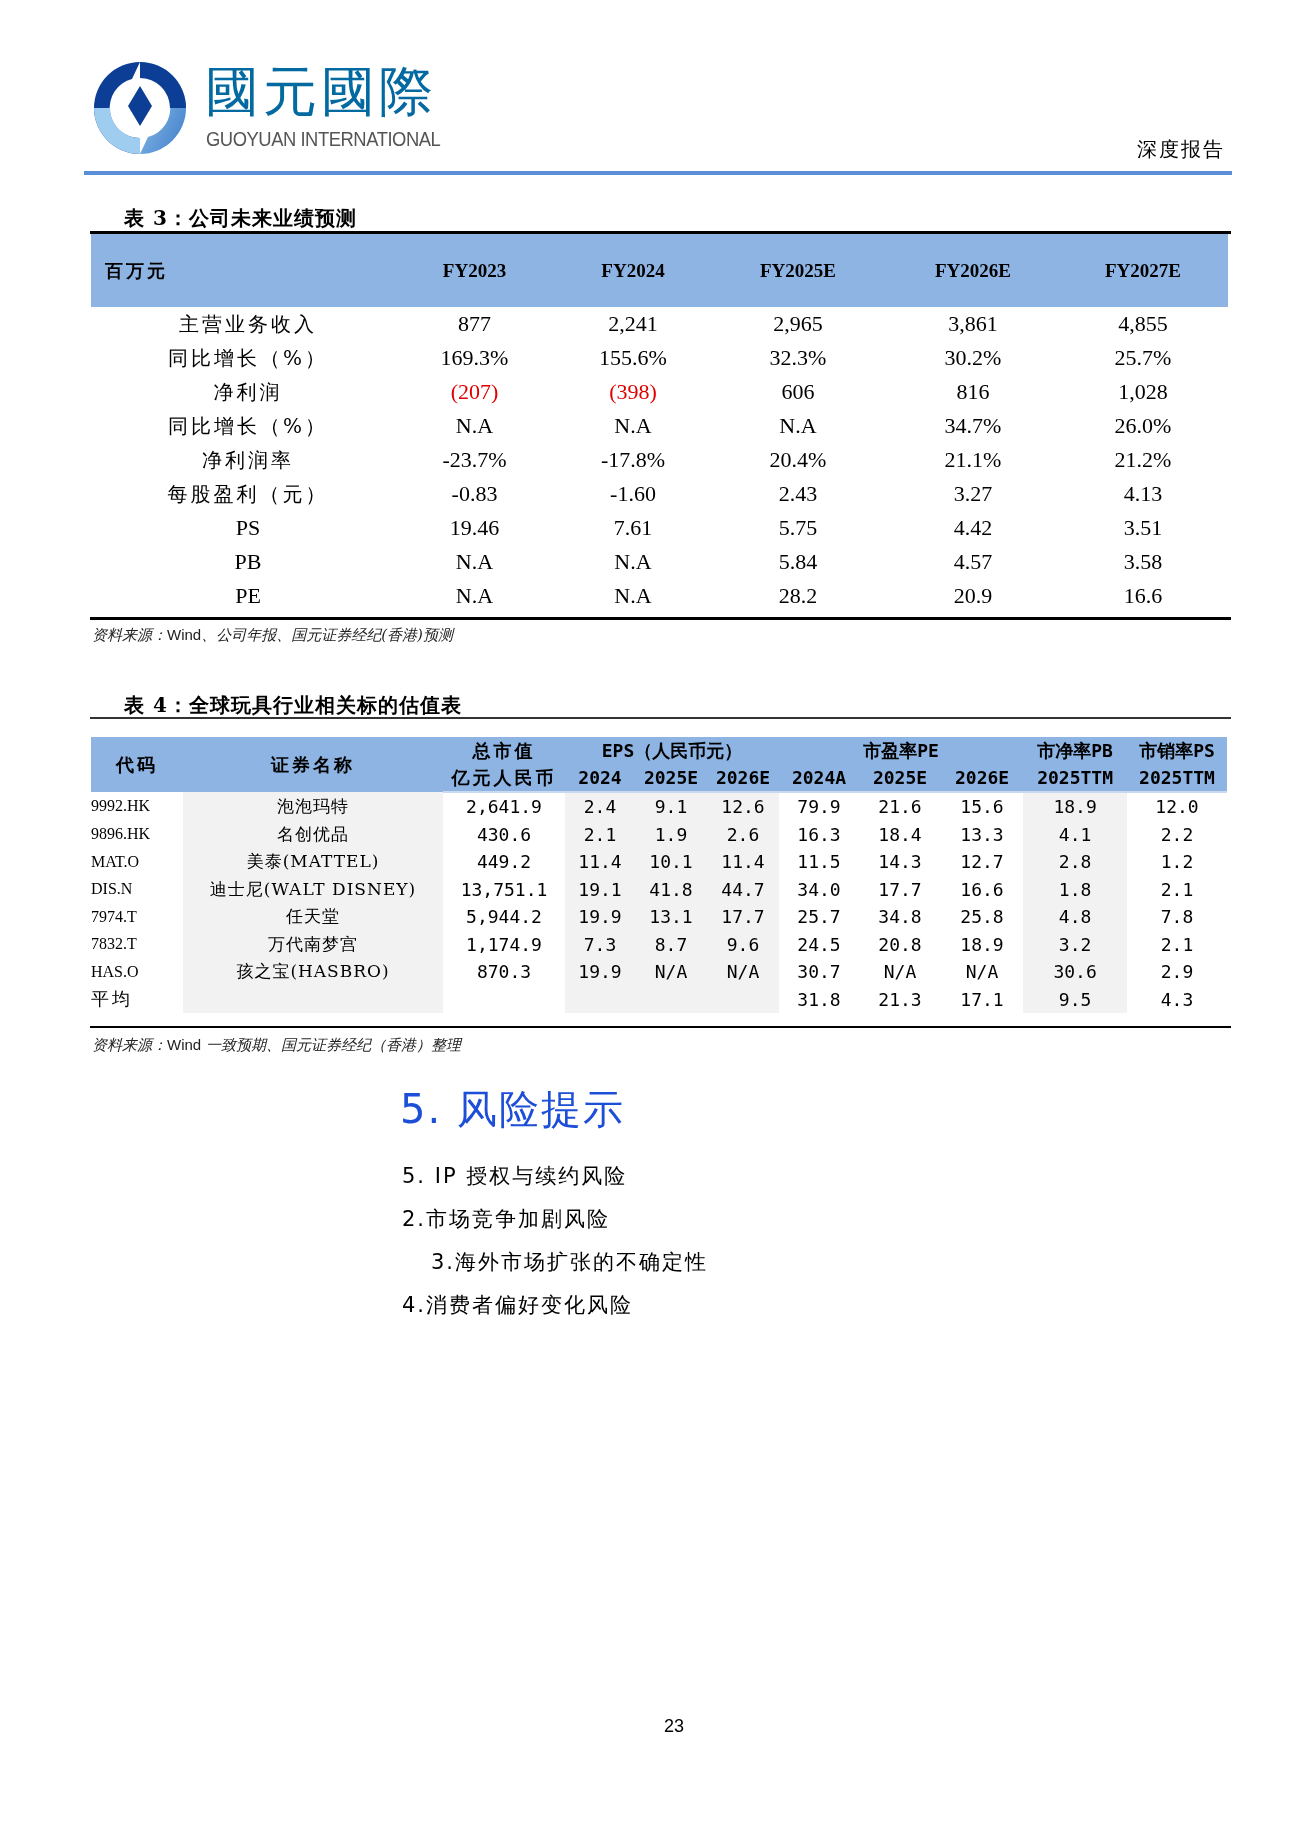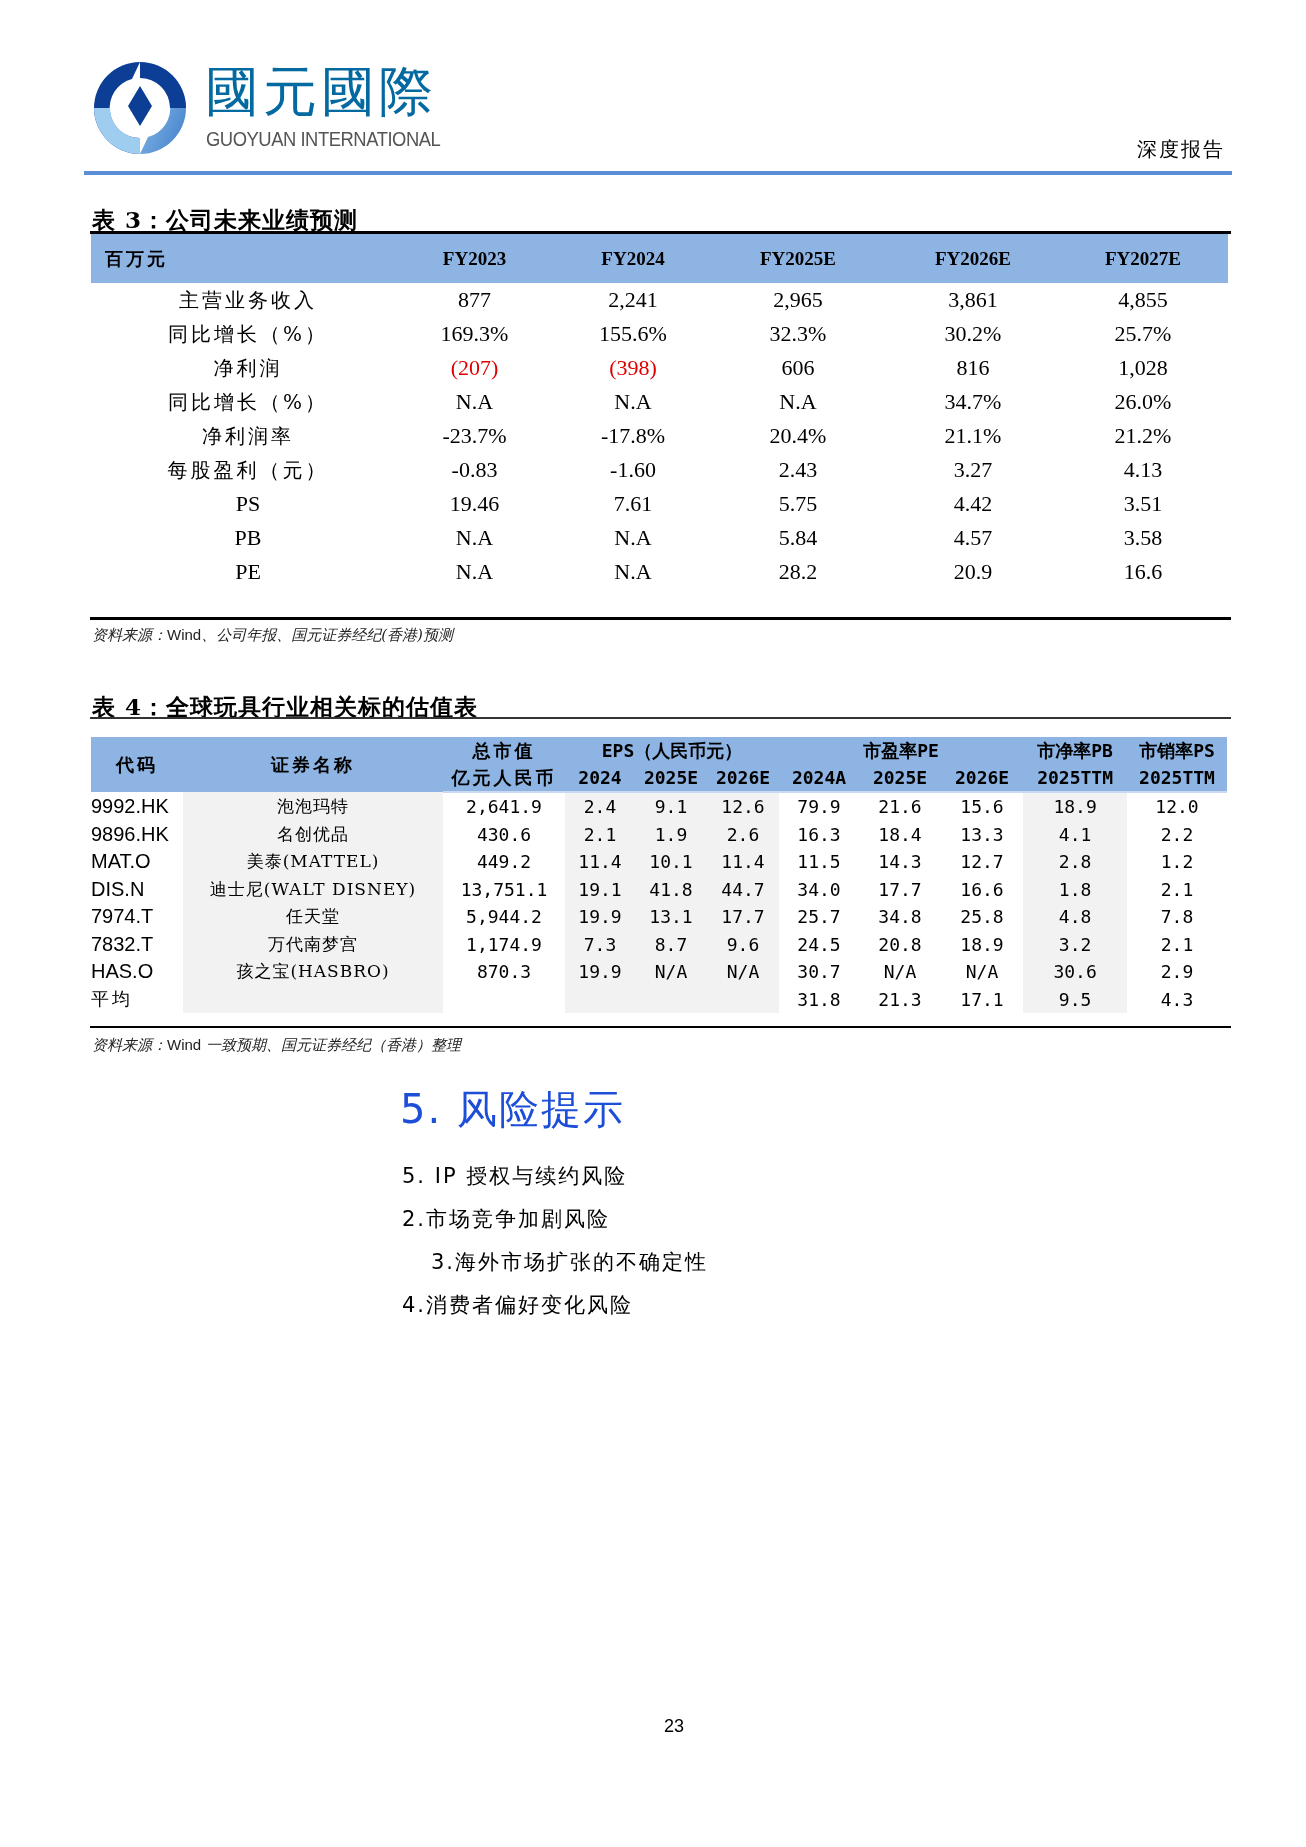--- a/index.html
+++ b/index.html
@@ -10,47 +10,47 @@
   
   .logo { left:90px; top:58px; width:100px; height:100px; }
   .logo-cn { left:205px; top:60px; font-family:"DejaVu Sans","Liberation Sans",sans-serif;
              font-size:54px; color:#0369a1; letter-spacing:4px; line-height:64px; }
   .logo-en { left:206px; top:128px; font-family:"Liberation Sans","DejaVu Sans",sans-serif;
              font-size:20px; color:#555; letter-spacing:-0.5px; transform:scaleX(0.92); transform-origin:left; }
   .doc-type { left:1137px; top:136px; font-size:20px; letter-spacing:2px; }
   .header-rule { left:84px; top:171px; width:1148px; height:4px; background:#5b8ed6; }
 
   
-  .caption { font-size:23px; font-weight:bold; letter-spacing:1px; }
+  .caption { font-size:20px; font-weight:bold; letter-spacing:1px;margin-left:32px; }
   .source { font-size:15px; font-style:italic; color:#222; }
   .source .latin { font-family:"Liberation Sans",sans-serif; font-style:normal; }
 
   
   .t3-rule-top { left:90px; top:231px; width:1141px; height:3px; background:#000; }
   .t3 { left:91px; top:234px; width:1137px; border-collapse:collapse; }
   .t3 th { background:#8eb4e3; height:41px; font-size:19px; font-weight:bold;
-           font-family:"Liberation Serif",serif; text-align:center; padding:4px;margin-top:40px; }
+           font-family:"Liberation Serif",serif; text-align:center; padding:16px;margin-top:40px; }
   .t3 th.first { text-align:left; padding-left:14px; font-family:"DejaVu Serif",serif; font-size:18px; letter-spacing:3px; }
   .t3 td { height:34px; font-size:22px; text-align:center; padding:0;
            font-family:"Liberation Serif",serif; }
   .t3 td.label { text-align:center; padding-left:14px; font-family:"DejaVu Serif",serif; font-size:20px; letter-spacing:3px; }
   .t3 td.label.latin { font-family:"Liberation Serif",serif; font-size:22px; letter-spacing:0; }
   .t3 td.neg { color:#e00000; }
   .t3-rule-bottom { left:90px; top:617px; width:1141px; height:3px; background:#000; }
 
   
   .t4-rule-top { left:90px; top:717px; width:1141px; height:2px; background:#333; }
   .t4 { left:91px; top:737px; width:1136px; border-collapse:collapse; table-layout:fixed; }
   .t4 th { background:#8eb4e3; font-size:18px; font-weight:bold; height:27px; padding:0;
            font-family:"DejaVu Sans Mono","Liberation Mono",monospace; text-align:center; white-space:nowrap; }
   .t4 th.cn { font-family:"DejaVu Serif",serif; letter-spacing:3px; }
   .t4 tr.h2 th { border-bottom:2px solid #c9daf0; }
   .t4 td { height:27.5px; font-size:18px; padding:0; text-align:center; white-space:nowrap;
            font-family:"DejaVu Sans Mono","Liberation Mono",monospace; }
-  .t4 td.code { text-align:left; font-family:Liberation Sans, sans-serif; font-size:20px; }
+  .t4 td.code { text-align:left; font-family:Liberation Serif, serif; font-size:16px; }
   .t4 td.code.cn { font-family:"DejaVu Serif",serif; font-size:18px; letter-spacing:3px; }
   .t4 td.name { font-family:"DejaVu Serif",serif; font-size:17px; letter-spacing:1px; }
   .t4 .g { background:#f2f2f2; }
   .t4-rule-bottom { left:90px; top:1026px; width:1141px; height:2px; background:#000; }
 
   
   .sec-title { left:400px; top:1082px; font-family:"DejaVu Sans","Liberation Sans",sans-serif;
                font-size:40px; color:#1d4ed8; letter-spacing:2px; }
   .risk { left:402px; font-family:"DejaVu Sans","Liberation Sans",sans-serif; font-size:21px; letter-spacing:2px; }
   .page-num { left:664px; top:1716px; font-family:"Liberation Sans",sans-serif; font-size:18px; }

